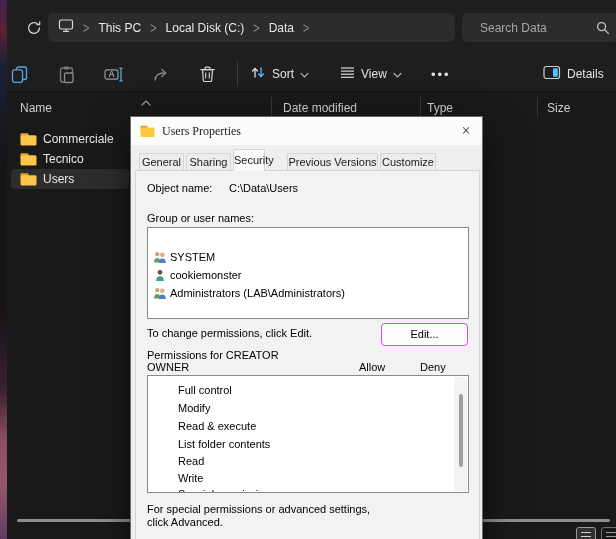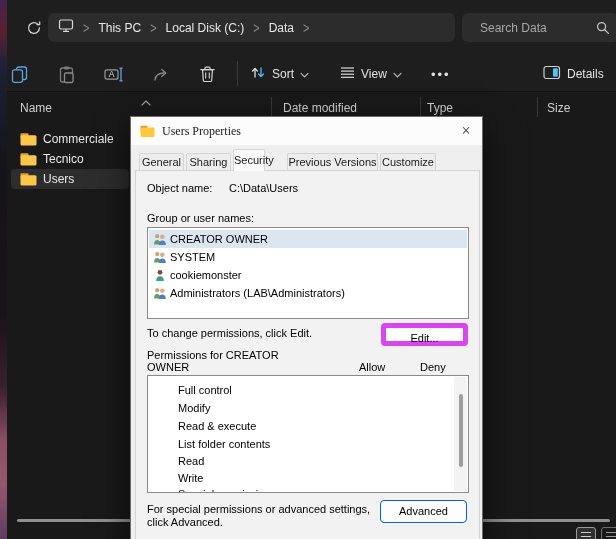--- a/index.html
+++ b/index.html
@@ -65,21 +65,21 @@
 
   .dlabel { position:absolute; font-size:11px; color:#000; }
   .listbox { position:absolute; background:#fff; border:1px solid #8a8a8a; overflow:hidden; }
   .prow { position:absolute; left:1px; right:1px; height:18px; font-size:11px; }
   .prow .picon { position:absolute; left:4px; top:3px; }
   .prow .pname { position:absolute; left:21px; top:3px; }
   .prow.sel { background:#dce6f1; }
   .permrow { position:absolute; left:30px; font-size:11px; color:#000; }
   .vtrack { position:absolute; right:1px; top:1px; bottom:1px; width:13px; background:#f3f3f3; }
   .vthumb { position:absolute; right:5px; top:18px; width:4px; height:73px; background:#9e9e9e; border-radius:2px; }
-  .dbtn { position:absolute; width:87px; height:23px; background:#fdfdfd; border:5px solid #d946ef; border-radius:4px;
+  .dbtn { position:absolute; width:87px; height:23px; background:#fdfdfd; border:1px solid #d946ef; border-radius:4px;
     font-size:11px; color:#000; text-align:center; line-height:21px; }
   .dbtn.primary { border:1px solid #0067c0; }
 </style>
 </head>
 <body>
 
 <div id="root">
   <div class="wallpaper"></div>
 
   <div class="window">
@@ -279,31 +279,20 @@
     <div class="tab active" style="left:102px; width:32px">Security</div>
     <div class="tab" style="left:156px; width:91px">Previous Versions</div>
     <div class="tab" style="left:249px; width:56px">Customize</div>
     <div class="pane"></div>
 
     <span class="dlabel" style="left:16px; top:65px; z-index:4">Object name:</span>
     <span class="dlabel" style="left:98px; top:65px; z-index:4">C:\Data\Users</span>
     <span class="dlabel" style="left:16px; top:95px; z-index:4">Group or user names:</span>
 
     <div class="listbox" style="left:16px; top:110px; width:322px; height:92px; z-index:4">
-      <div class="prow sel" style="top:2px">
-        <span class="picon">
-          <svg width="14" height="13" viewBox="0 0 14 13">
-              <circle cx="4.2" cy="3.2" r="2.1" fill="#c9a27a"></circle>
-              <path d="M1 11.4 C1 8.4,2.4 7,4.2 7 C6 7,7.4 8.4,7.4 11.4 Z" fill="#67a05c"></path>
-              <circle cx="9.3" cy="3.8" r="2.3" fill="#d7b08a"></circle>
-              <path d="M5.8 12 C5.8 9,7.3 7.6,9.3 7.6 C11.3 7.6,12.8 9,12.8 12 Z" fill="#4f7fc2"></path>
-            </svg>
-        </span>
-        <span class="pname">CREATOR OWNER</span>
-      </div>
       <div class="prow" style="top:20px">
         <span class="picon">
           <svg width="14" height="13" viewBox="0 0 14 13">
               <circle cx="4.2" cy="3.2" r="2.1" fill="#c9a27a"></circle>
               <path d="M1 11.4 C1 8.4,2.4 7,4.2 7 C6 7,7.4 8.4,7.4 11.4 Z" fill="#67a05c"></path>
               <circle cx="9.3" cy="3.8" r="2.3" fill="#d7b08a"></circle>
               <path d="M5.8 12 C5.8 9,7.3 7.6,9.3 7.6 C11.3 7.6,12.8 9,12.8 12 Z" fill="#4f7fc2"></path>
             </svg>
         </span>
         <span class="pname">SYSTEM</span>
@@ -345,15 +334,14 @@
       <span class="permrow" style="top:62px">List folder contents</span>
       <span class="permrow" style="top:79px">Read</span>
       <span class="permrow" style="top:96px">Write</span>
       <span class="permrow" style="top:112px">Special permissions</span>
       <span class="vtrack"></span>
       <span class="vthumb"></span>
     </div>
 
     <span class="dlabel" style="left:16px; top:386px; z-index:4">For special permissions or advanced settings,</span>
     <span class="dlabel" style="left:16px; top:399px; z-index:4">click Advanced.</span>
-    <div class="dbtn primary" style="left:249px; top:383px; z-index:4">Advanced</div>
   </div>
 </div>
 
 </body></html>

